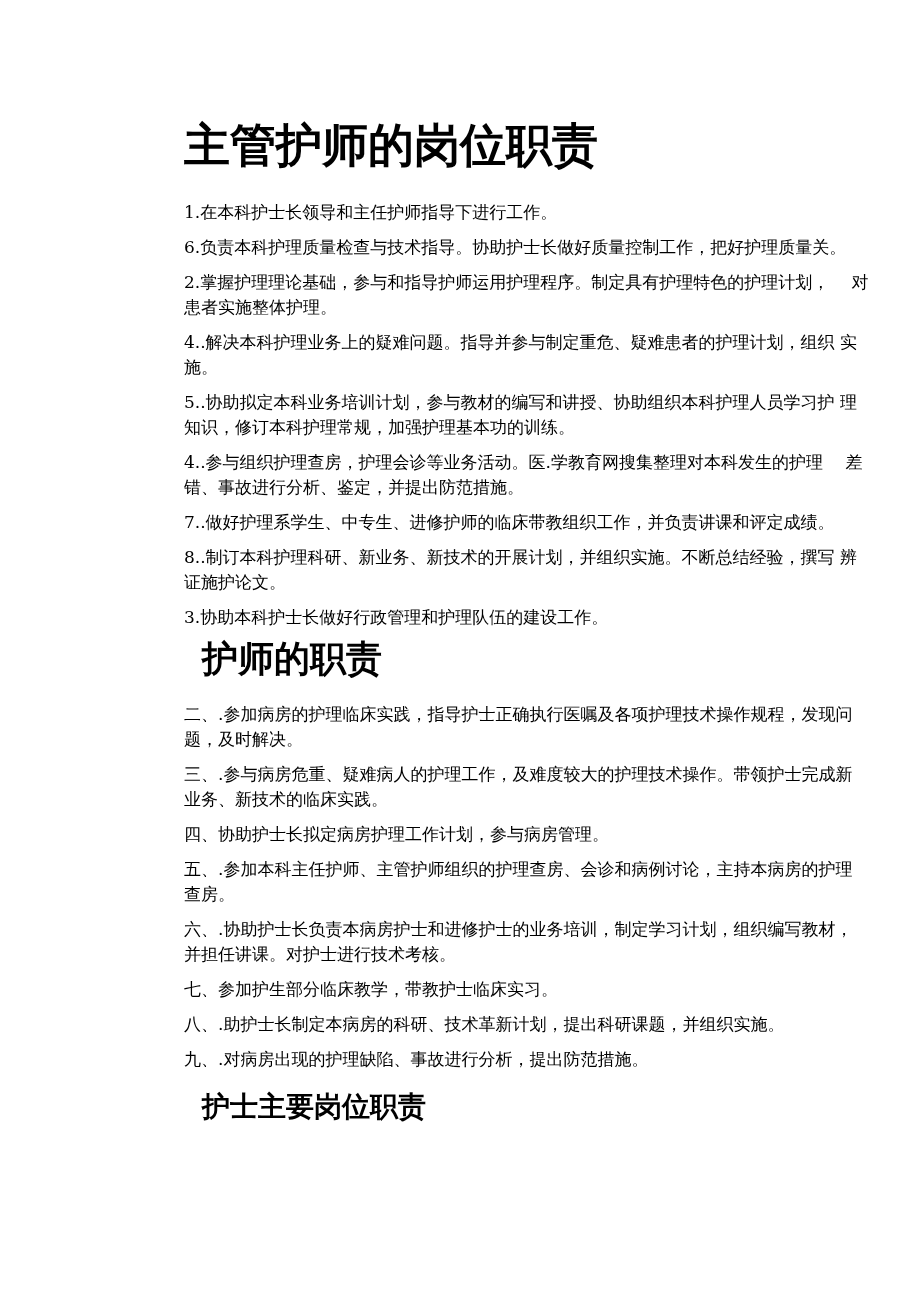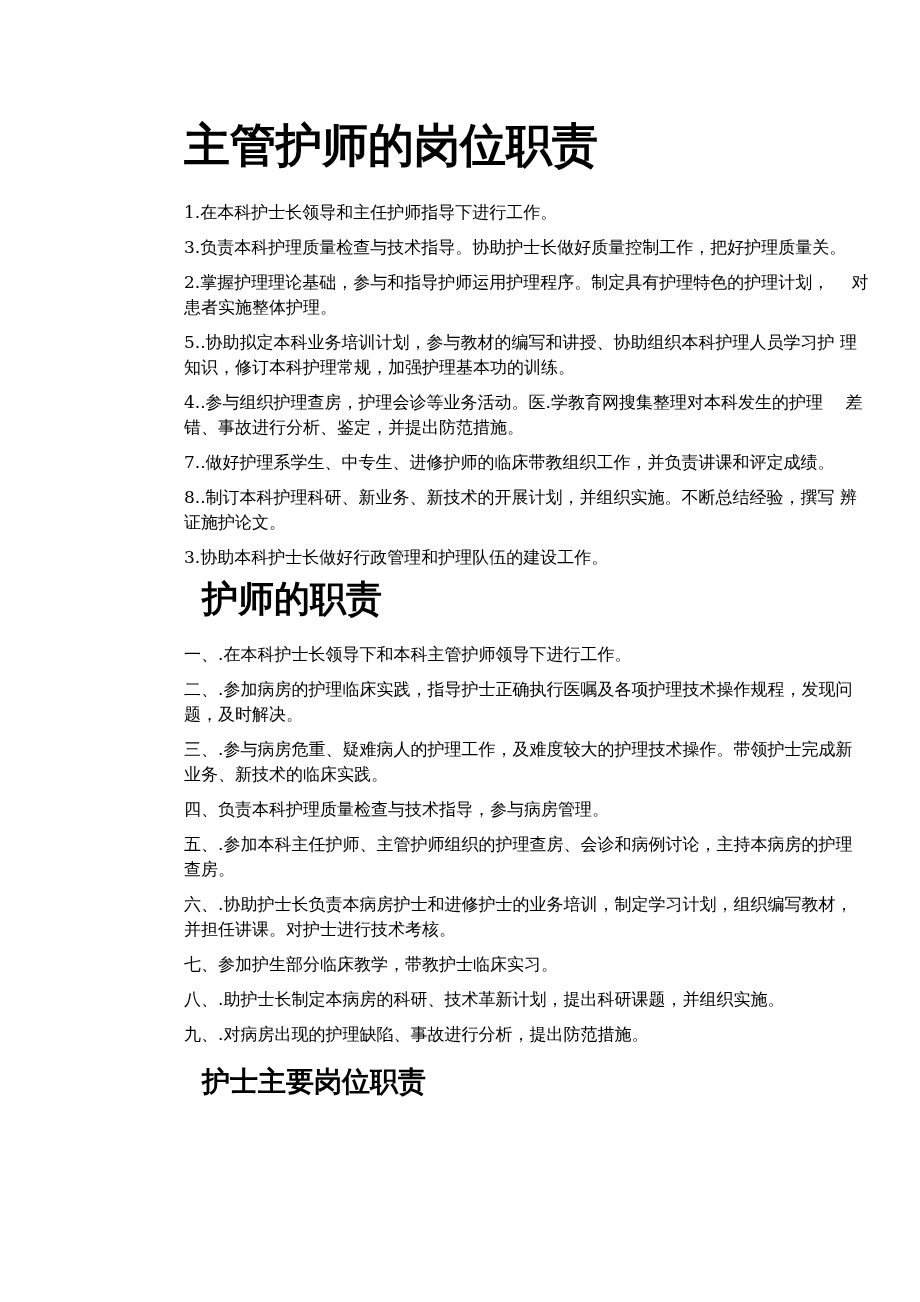--- a/index.html
+++ b/index.html
@@ -48,40 +48,41 @@
     }
   </style>
 </head>
 <body>
 
 <div class="page">
 
   <h1 class="title-1">主管护师的岗位职责</h1>
 
   <p class="para">1.在本科护士长领导和主任护师指导下进行工作。</p>
-  <p class="para">3.负责本科护理质量检查与技术指导。协助护士长做好质量控制工作，把好护理质量关。</p>
+  <p class="para">6.负责本科护理质量检查与技术指导。协助护士长做好质量控制工作，把好护理质量关。</p>
   <p class="para">2.掌握护理理论基础，参与和指导护师运用护理程序。制定具有护理特色的护理计划，　 对
 患者实施整体护理。</p>
+  <p class="para">4..解决本科护理业务上的疑难问题。指导并参与制定重危、疑难患者的护理计划，组织 实
+施。</p>
   <p class="para">5..协助拟定本科业务培训计划，参与教材的编写和讲授、协助组织本科护理人员学习护 理
 知识，修订本科护理常规，加强护理基本功的训练。</p>
   <p class="para">4..参与组织护理查房，护理会诊等业务活动。医.学教育网搜集整理对本科发生的护理　 差
 错、事故进行分析、鉴定，并提出防范措施。</p>
   <p class="para">7..做好护理系学生、中专生、进修护师的临床带教组织工作，并负责讲课和评定成绩。</p>
   <p class="para">8..制订本科护理科研、新业务、新技术的开展计划，并组织实施。不断总结经验，撰写 辨
 证施护论文。</p>
   <p class="para">3.协助本科护士长做好行政管理和护理队伍的建设工作。</p>
 
   <h2 class="title-2">护师的职责</h2>
 
-  <p class="para">一、.在本科护士长领导下和本科主管护师领导下进行工作。</p>
   <p class="para">二、.参加病房的护理临床实践，指导护士正确执行医嘱及各项护理技术操作规程，发现问
 题，及时解决。</p>
   <p class="para">三、.参与病房危重、疑难病人的护理工作，及难度较大的护理技术操作。带领护士完成新
 业务、新技术的临床实践。</p>
-  <p class="para">四、负责本科护理质量检查与技术指导，参与病房管理。</p>
+  <p class="para">四、协助护士长拟定病房护理工作计划，参与病房管理。</p>
   <p class="para">五、.参加本科主任护师、主管护师组织的护理查房、会诊和病例讨论，主持本病房的护理
 查房。</p>
   <p class="para">六、.协助护士长负责本病房护士和进修护士的业务培训，制定学习计划，组织编写教材，
 并担任讲课。对护士进行技术考核。</p>
   <p class="para">七、参加护生部分临床教学，带教护士临床实习。</p>
   <p class="para">八、.助护士长制定本病房的科研、技术革新计划，提出科研课题，并组织实施。</p>
   <p class="para">九、.对病房出现的护理缺陷、事故进行分析，提出防范措施。</p>
 
   <h2 class="title-3">护士主要岗位职责</h2>
 

